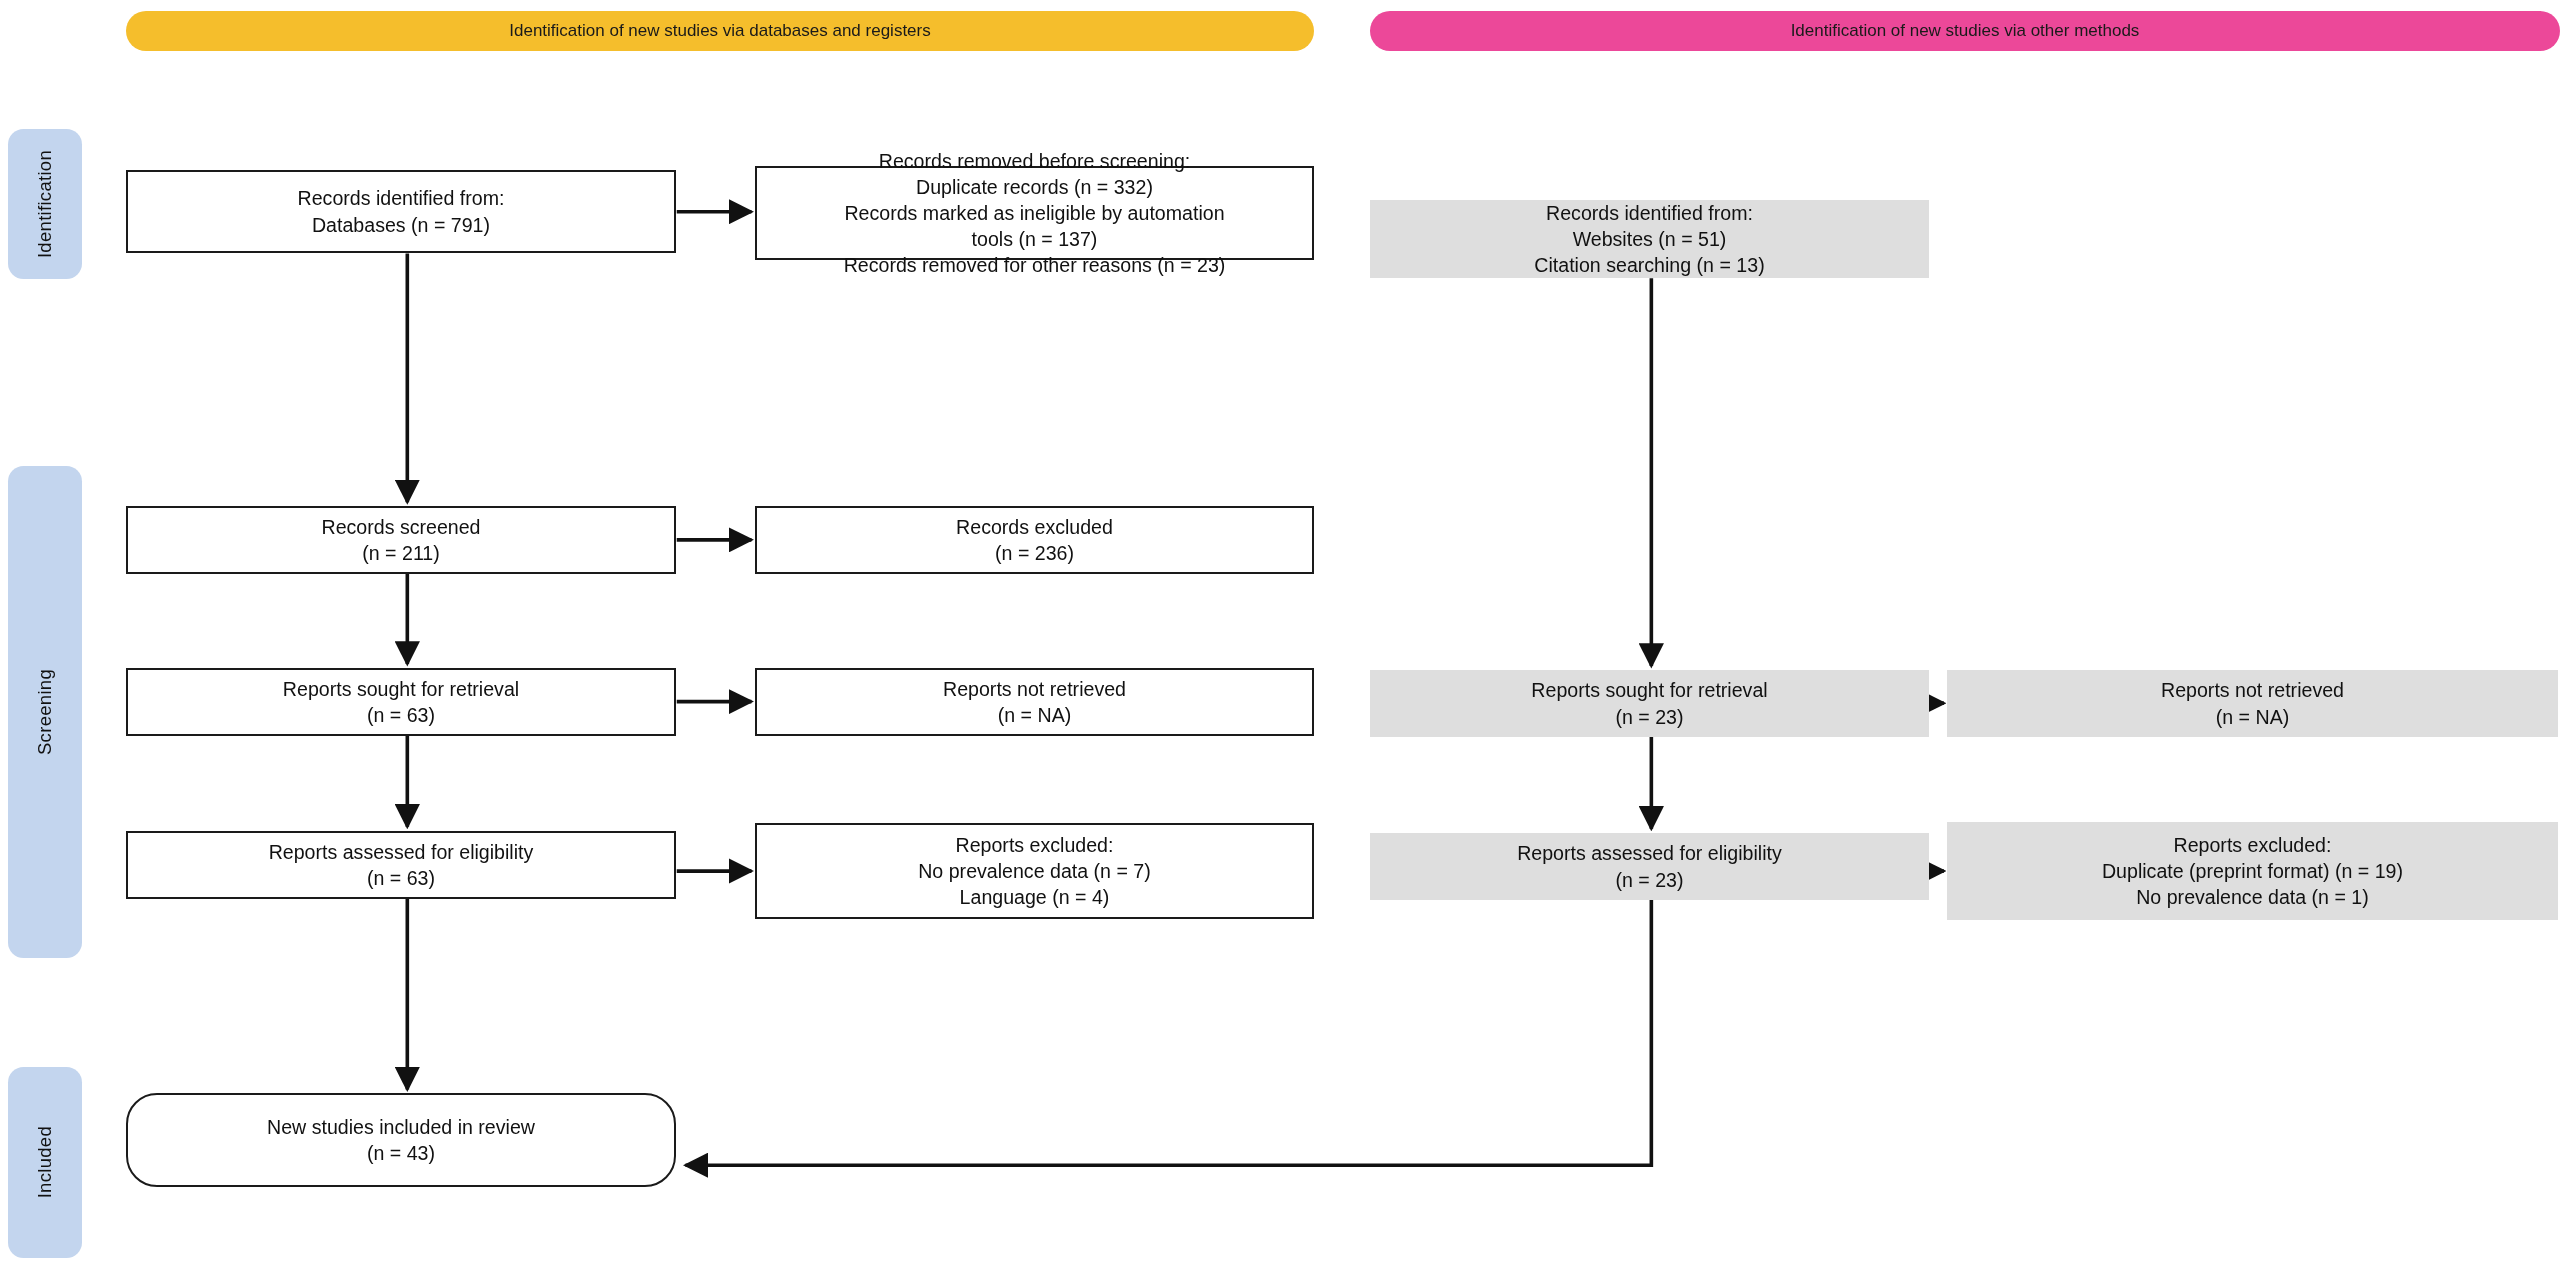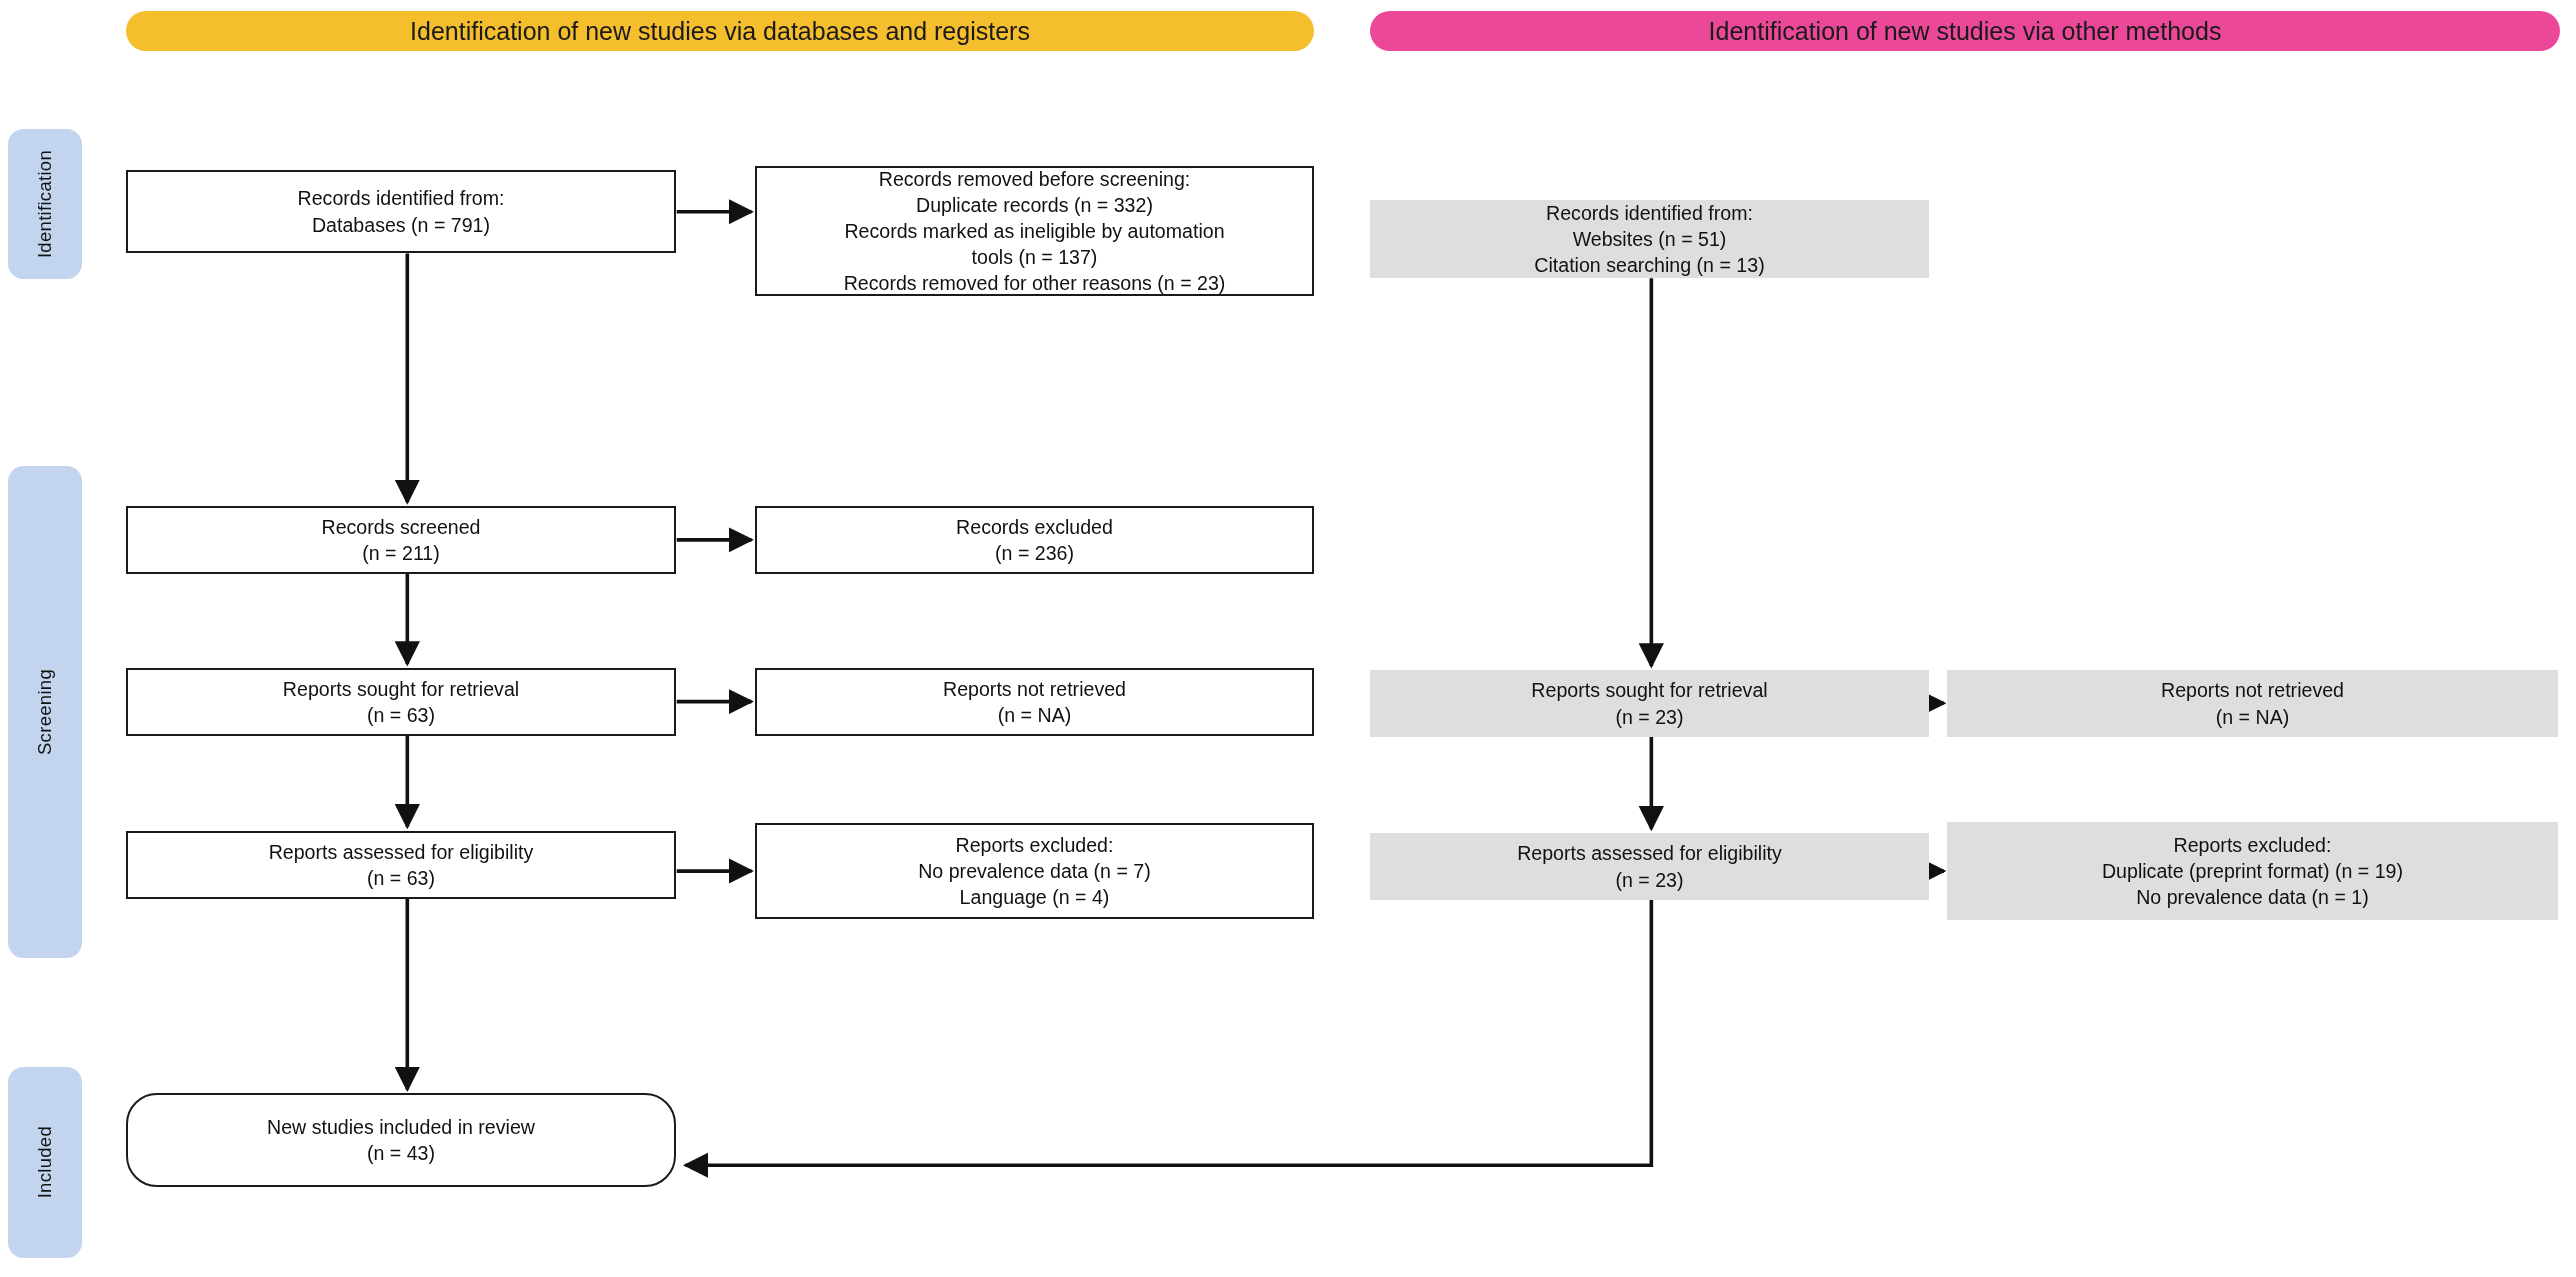--- a/index.html
+++ b/index.html
@@ -14,21 +14,21 @@
     overflow:hidden;
   }
 
   
   .banner{
     position:absolute;
     display:flex;
     align-items:center;
     justify-content:center;
     border-radius:23px;
-    font-size:25px;
+    font-size:17px;
     color:#1a1a1a;
     text-align:center;
     line-height:1.2;
     padding:0 15.5px;
     box-sizing:border-box;
   }
   .banner.databases{
     left:126px; top:11.3px; width:1188px; height:40px;
     background:#F5BE2C;
   }
@@ -85,21 +85,21 @@
   .box .ln{ display:block; white-space:nowrap; }
 
   
   .b-l1{ left:126px;  top:170px;  width:550px; height:83px; }
   .b-l2{ left:126px;  top:506px;  width:550px; height:68px; }
   .b-l3{ left:126px;  top:668px; width:550px; height:68px; }
   .b-l4{ left:126px;  top:831px; width:550px; height:68px; }
   .b-l5{ left:126px;  top:1093px; width:550px; height:94px;border-radius:31px; }
 
   
-  .b-e1{ left:755px; top:166px;  width:559px; height:130px; }
+  .b-e1{ left:755px; top:166px;  width:559px; height:94px; }
   .b-e2{ left:755px; top:506px;  width:559px; height:68px; }
   .b-e3{ left:755px; top:668px; width:559px; height:68px; }
   .b-e4{ left:755px; top:823px; width:559px; height:96px; }
 
   
   .b-r1{ left:1370px; top:200px;  width:559px; height:78px; }
   .b-r2{ left:1370px; top:670px; width:559px; height:67px; }
   .b-r3{ left:1370px; top:833px; width:559px; height:67px; }
 
   

